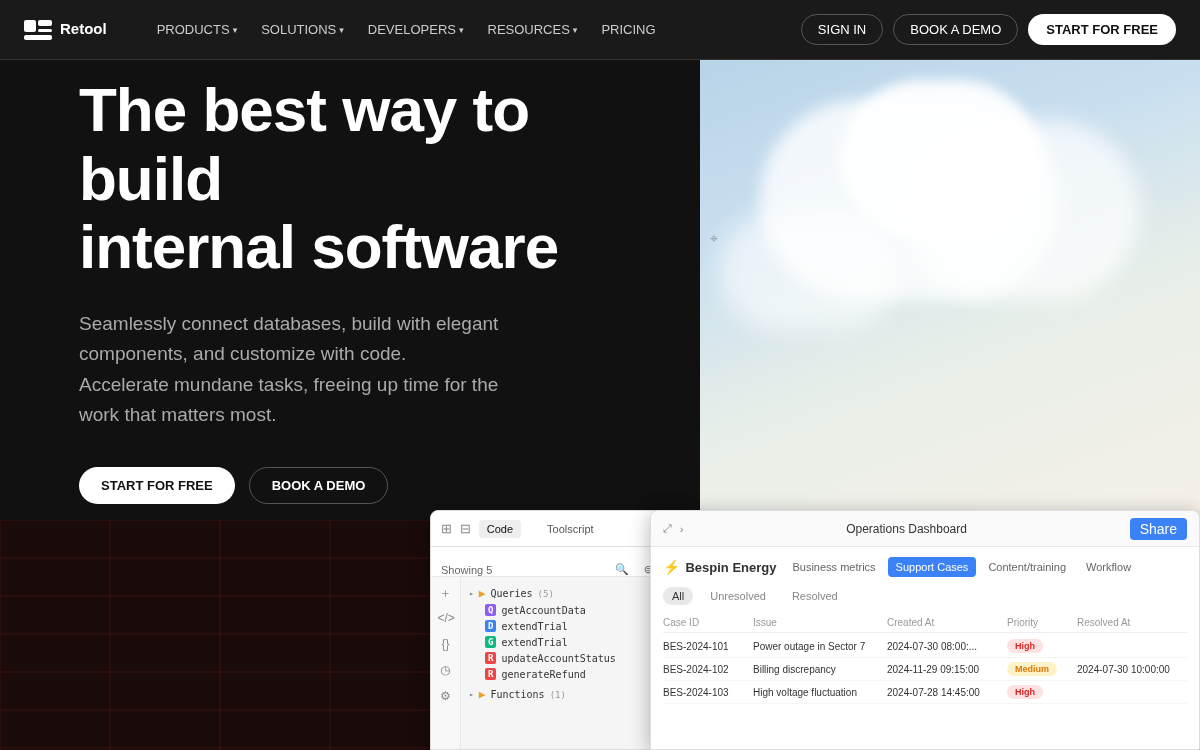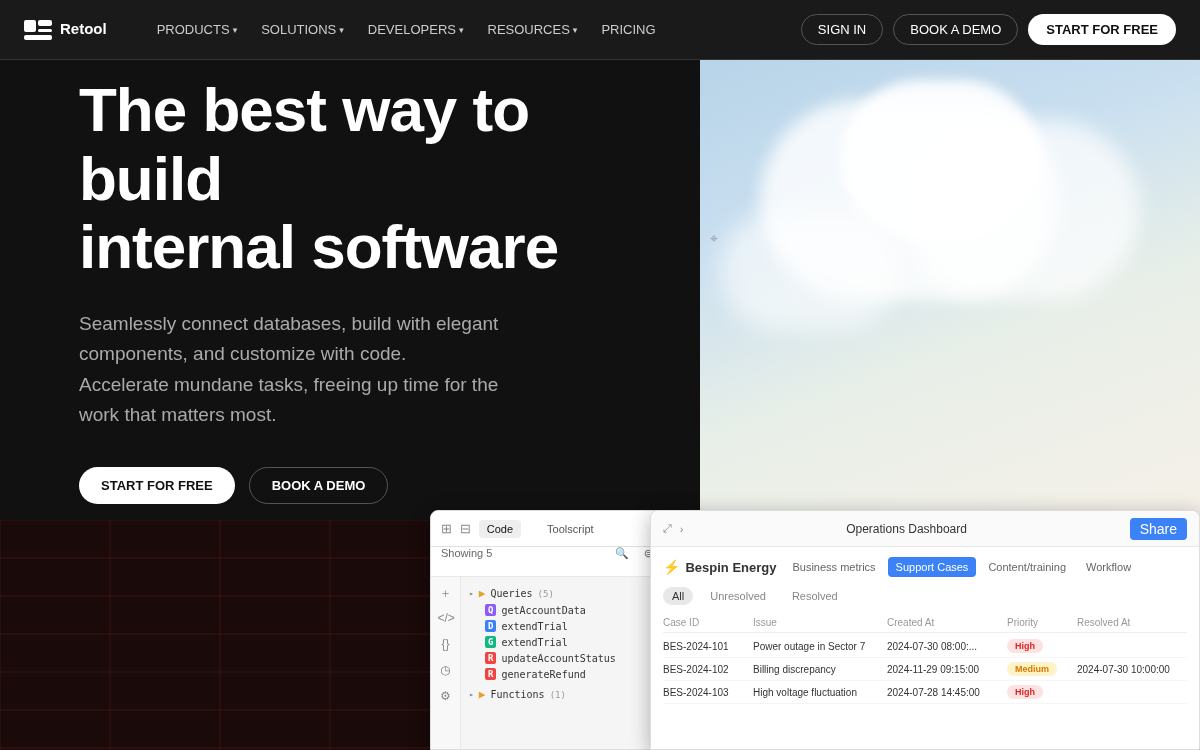--- a/index.html
+++ b/index.html
@@ -84,21 +84,21 @@
       padding: 0 10px; gap: 8px; border-bottom: 1px solid #e0e0e0;
     }
     .editor-icon { color: #888; font-size: 13px; }
     .editor-tabs { display: flex; align-items: center; gap: 18px; flex: 1; }
     .editor-tab {
       font-size: 11px; color: #555; padding: 3px 8px; border-radius: 4px;
       cursor: pointer; background: transparent;
     }
     .editor-tab.active { background: #eee; color: #111; font-weight: 500; }
     .editor-toolbar {
-      background: #fff; height: 30px; display: flex; align-items: flex-start;
+      background: #fff; height: 30px; display: flex; align-items: flex-end;
       padding: 0 10px; gap: 15px; border-bottom: 1px solid #e8e8e8; font-size: 11px; color: #666;
     }
     .editor-body { display: flex; height: calc(100% - 66px); }
     .sidebar-icons {
       width: 30px; background: #f8f8f8; border-right: 1px solid #e8e8e8;
       display: flex; flex-direction: column; align-items: center; padding: 8px 0; gap: 10px;
     }
     .sidebar-icon { width: 16px; height: 16px; color: #888; font-size: 12px; text-align: center; cursor: pointer; }
     .code-panel {
       flex: 1; padding: 8px; overflow: hidden; font-size: 10px; font-family: monospace;

